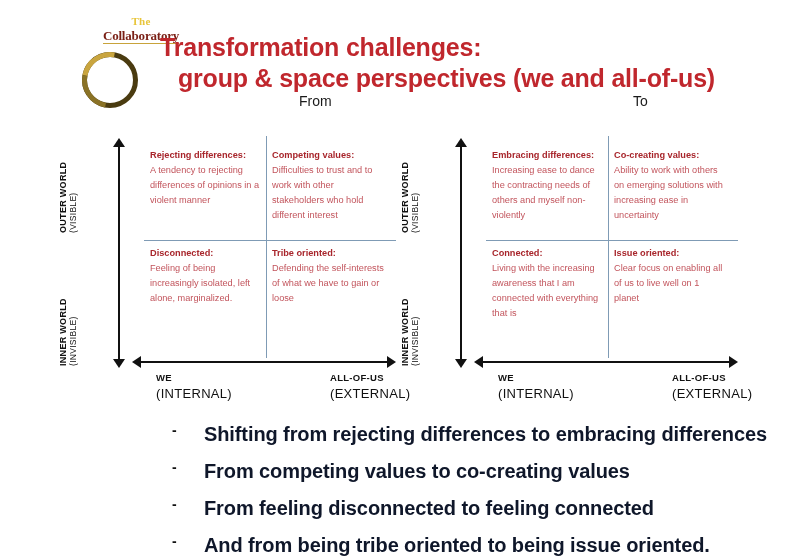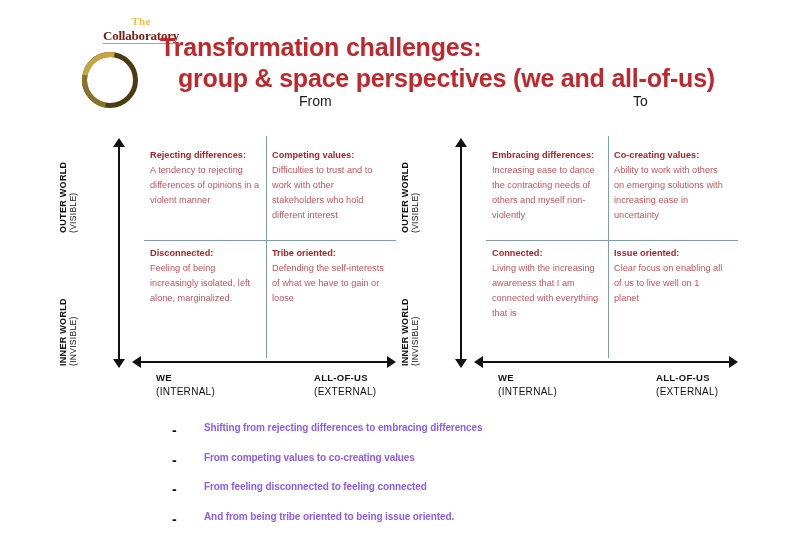--- a/index.html
+++ b/index.html
@@ -85,41 +85,41 @@
     position:absolute;left:0;top:0;width:0;height:0;
     border-top:6px solid transparent;border-bottom:6px solid transparent;
     border-right:9px solid #111;
   }
   .haxis .tipr{
     position:absolute;right:0;top:0;width:0;height:0;
     border-top:6px solid transparent;border-bottom:6px solid transparent;
     border-left:9px solid #111;
   }
   .hlab{position:absolute;top:244px;font-size:9.5px;font-weight:bold;color:#111;letter-spacing:.3px;}
-  .hlab .sub{display:block;font-weight:normal;font-size:10px;margin-top:3px;}
+  .hlab .sub{display:block;font-weight:normal;font-size:13px;margin-top:3px;}
   .hlab-we{left:98px;}
-  .hlab-all{left:256px;}
+  .hlab-all{left:272px;}
 
   
   .divh{position:absolute;left:86px;top:112px;width:252px;height:1px;background:#7f9bb5;}
   .divv{position:absolute;left:208px;top:8px;width:1px;height:222px;background:#7f9bb5;}
 
   
   .quad{position:absolute;width:112px;font-size:9.2px;line-height:1.62;color:#c2545c;}
   .quad .head{display:block;font-weight:bold;color:#a8262c;}
   .q-tl{left:92px;top:20px;}
   .q-tr{left:214px;top:20px;}
   .q-bl{left:92px;top:118px;}
   .q-br{left:214px;top:118px;}
 
   
   .bullets{position:absolute;left:172px;top:422px;width:600px;}
   .brow{display:flex;align-items:flex-start;margin-bottom:12px;}
   .bdash{width:32px;flex:0 0 32px;font-size:14px;font-weight:bold;color:#111;line-height:1.25;}
-  .btext{font-size:10px;font-weight:bold;color:#8b5cf6;line-height:1.25;letter-spacing:-.1px;}
+  .btext{font-size:20px;font-weight:bold;color:#0f172a;line-height:1.25;letter-spacing:-.1px;}
 </style>
 </head>
 <body>
 
 <div id="slide">
 
   <div class="logo">
     <div class="logo-word">
       <div class="logo-the">The</div>
       <div class="logo-collab">Collaboratory</div>

